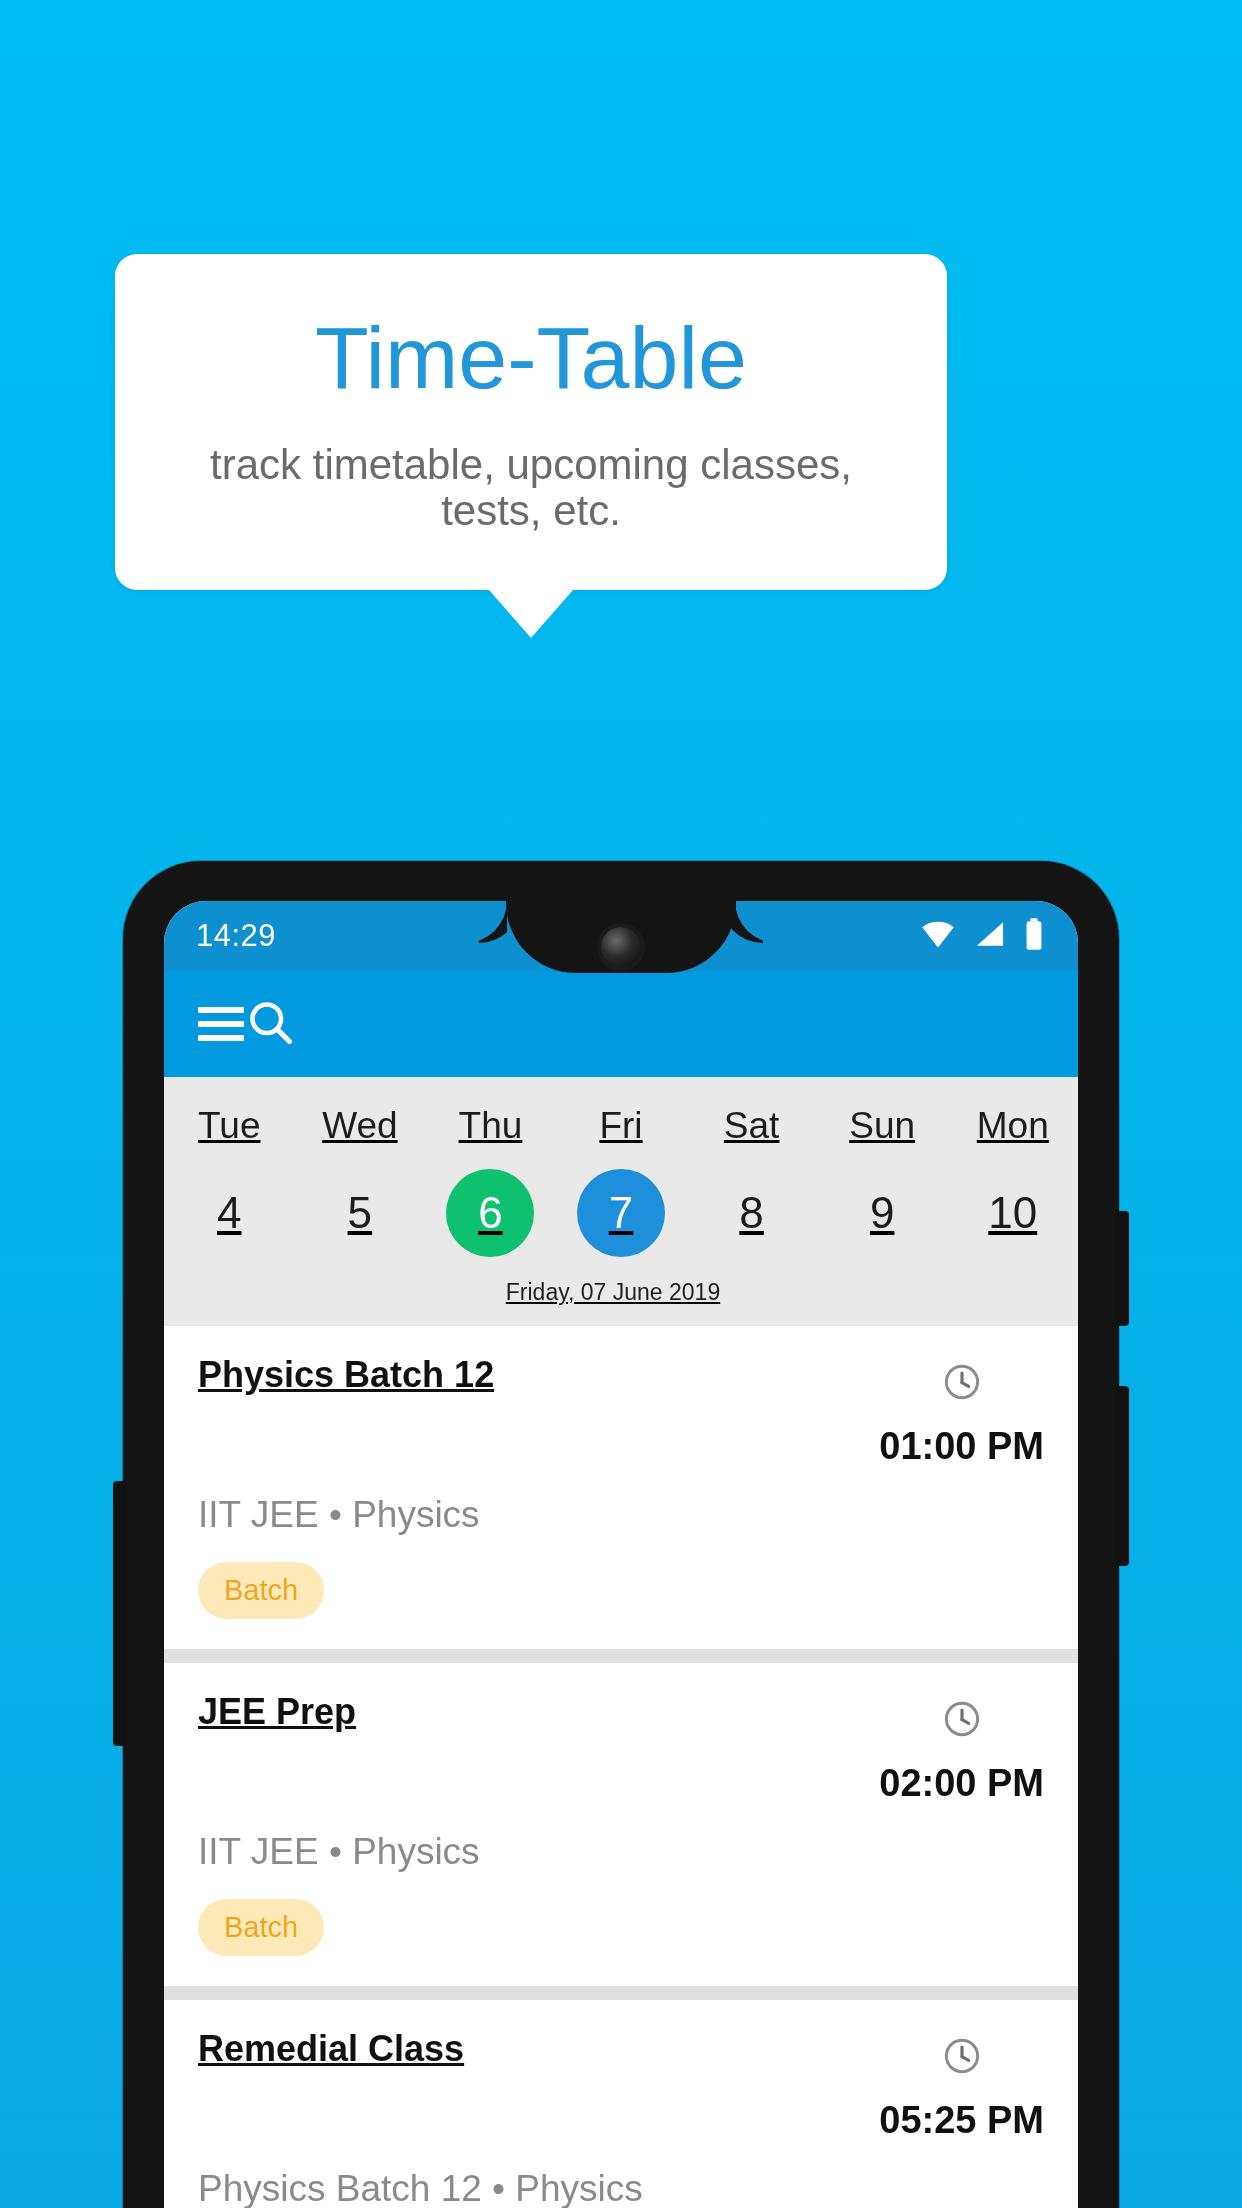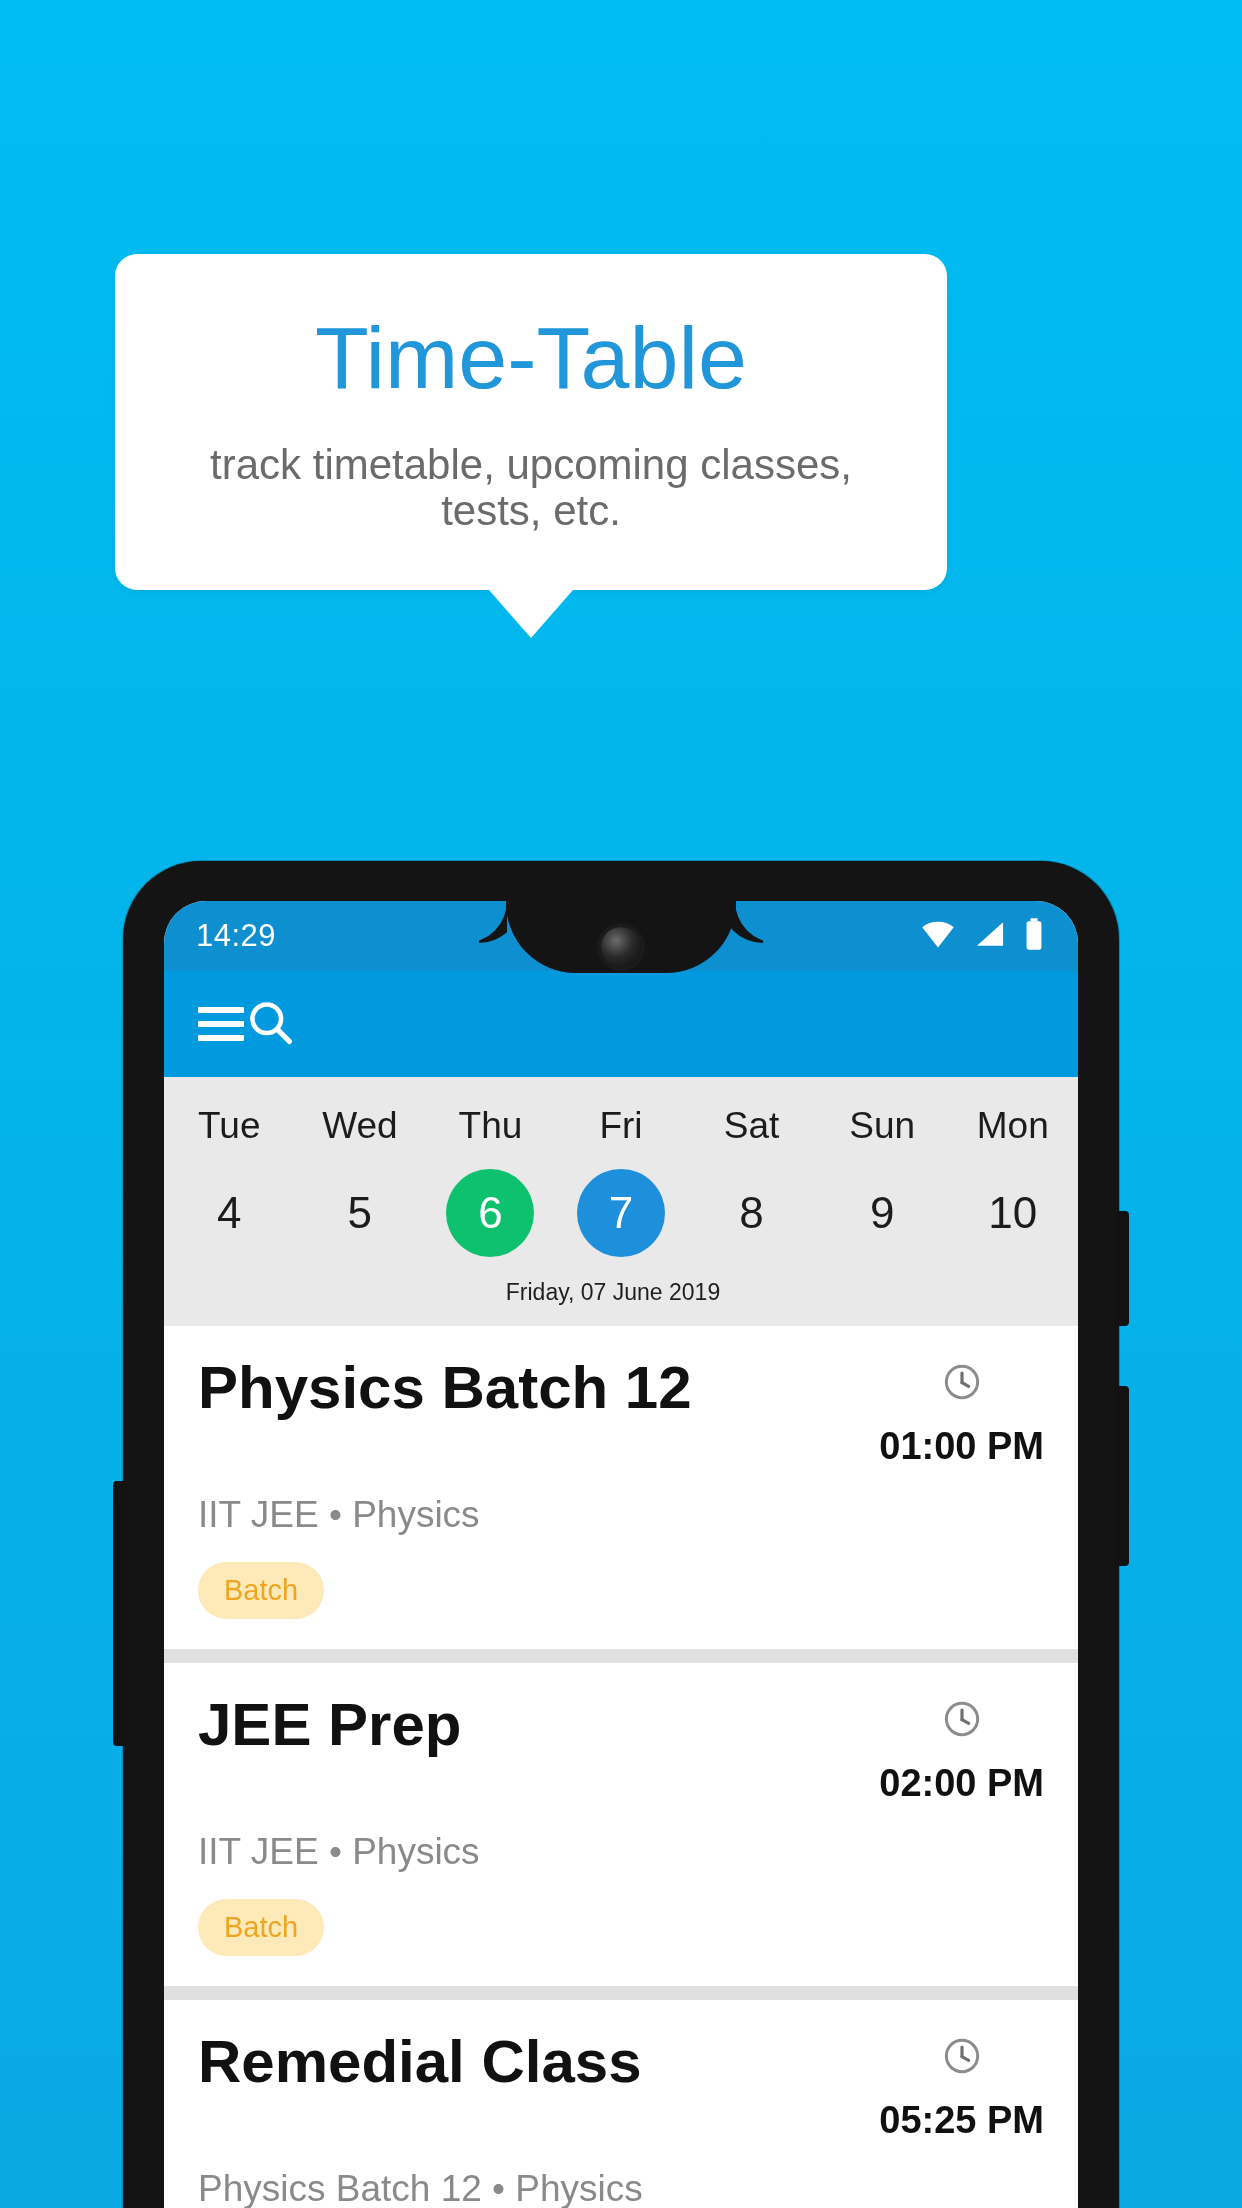--- a/index.html
+++ b/index.html
@@ -161,20 +161,21 @@
     font-weight:400;
     margin-left:50px;
     flex:1 1 auto;
   }
   .search-icon{ flex:0 0 auto; }
 
   
   .datestrip{
     background:#e9e9e9;
     padding-top:18px;
+    text-decoration:underline;
   }
   .days-row, .dates-row{
     display:flex;
   }
   .day-cell, .date-cell{
     flex:1 1 0;
     display:flex; align-items:center; justify-content:center;
   }
   .day-cell{
     font-size:37px; color:#1c1c1c; height:62px;
@@ -199,21 +200,21 @@
   .cards{ background:#e0e0e0; }
   .card{
     background:#ffffff;
     padding:30px 34px 30px 34px;
     margin-bottom:14px;
   }
   .card-head{
     display:flex; align-items:flex-start; justify-content:space-between;
   }
   .card-title{
-    font-size:60px; font-weight:700; color:#111111; line-height:1.05;
+    font-size:36px; font-weight:700; color:#111111; line-height:1.05;text-decoration:underline;
   }
   .card-time{
     display:flex; align-items:center; gap:14px;
     font-size:38px; font-weight:700; color:#111111;
     padding-top:6px; white-space:nowrap;flex-direction:column;
   }
   .card-sub{
     margin-top:26px;
     font-size:37px; color:#8a8a8a;
   }

